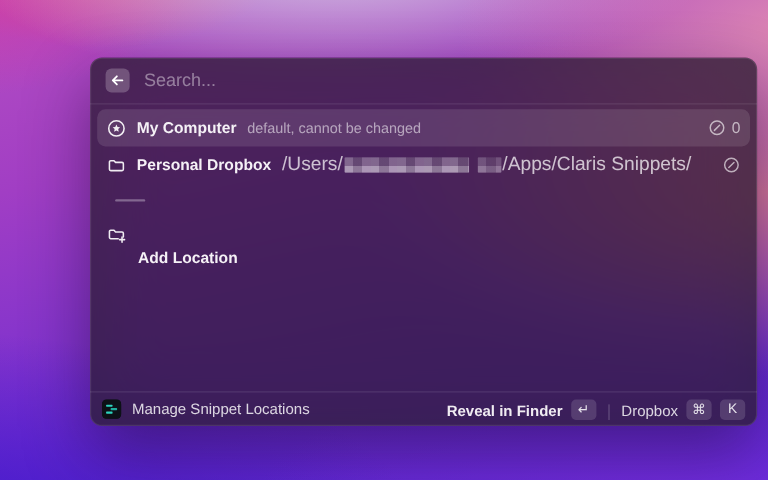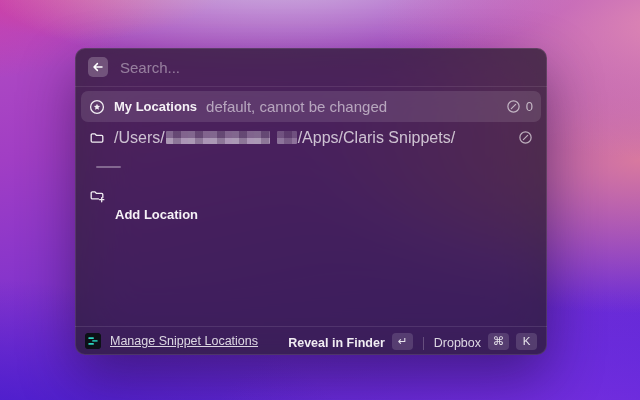--- a/index.html
+++ b/index.html
@@ -9,61 +9,61 @@
     background:
       radial-gradient(95% 65% at 90% 112%, #7b2fe0 0%, rgba(123,47,224,0) 62%),
       radial-gradient(120% 85% at -12% 118%, #3c16c8 0%, rgba(60,22,200,0) 58%),
       radial-gradient(75% 55% at 106% 6%, #e08ab2 0%, rgba(224,138,178,0) 62%),
       radial-gradient(95% 70% at 100% 40%, #d8799f 0%, rgba(216,121,159,0) 55%),
       radial-gradient(70% 42% at 44% -12%, #d4d0e6 0%, rgba(212,208,230,0) 72%),
       radial-gradient(55% 45% at -6% -6%, #cf3ba6 0%, rgba(207,59,166,0) 58%),
       radial-gradient(40% 30% at 13% -8%, #e0557c 0%, rgba(224,85,124,0) 60%),
       linear-gradient(168deg, #b44ec2 0%, #a13ec4 30%, #8434cc 55%, #6b2bd6 78%, #5526d8 100%);}
   
-  .window{position:absolute;left:75px;top:48px;width:472px;height:307px;
+  .window{position:absolute;left:75px;top:48px;width:556px;height:307px;
     border-radius:10px;display:flex;flex-direction:column;
     background:rgba(41,30,48,.78);
     -webkit-backdrop-filter:blur(28px) saturate(150%);backdrop-filter:blur(28px) saturate(150%);
     box-shadow:0 0 0 1px rgba(255,255,255,.10) inset, 0 22px 55px rgba(20,5,40,.45);
     color:#f2eef4;}
   
   .searchbar{display:flex;align-items:center;gap:12px;height:38px;padding:0 13px;
     border-bottom:1px solid rgba(255,255,255,.09);flex:0 0 auto;}
   .backbtn{width:20px;height:20px;border-radius:5px;background:rgba(255,255,255,.22);
     display:flex;align-items:center;justify-content:center;border:none;padding:0;cursor:default;flex:0 0 auto;}
   .search-input{flex:1;background:transparent;border:none;outline:none;
     font:15px "Liberation Sans","DejaVu Sans",sans-serif;color:#f2eef4;padding:0;}
   .search-input::placeholder{color:rgba(255,255,255,.42);}
   
   .list{flex:1 1 auto;padding:4px 6px 0;display:flex;flex-direction:column;overflow:hidden;}
   .row{display:flex;align-items:center;gap:9px;height:31px;padding:0 8px;border-radius:7px;flex:0 0 auto;}
   .row.selected{background:rgba(255,255,255,.11);}
   .row .ricon{display:flex;align-items:center;flex:0 0 auto;color:rgba(255,255,255,.92);}
   .rtitle{font-size:13px;font-weight:700;color:#f5f1f6;white-space:nowrap;}
-  .rsub{font-size:15px;color:rgba(255,255,255,.55);white-space:nowrap;}
+  .rsub{font-size:12px;color:rgba(255,255,255,.55);white-space:nowrap;}
   .rpath{font-size:16px;color:rgba(255,255,255,.72);white-space:nowrap;display:flex;align-items:center;}
   .accessory{margin-left:auto;display:flex;align-items:center;gap:5px;color:rgba(255,255,255,.6);}
   .count{font-size:13px;color:rgba(255,255,255,.62);}
   .section-divider{width:25px;height:2px;border-radius:1px;background:rgba(255,255,255,.32);
     margin:13px 0 13px 15px;flex:0 0 auto;}
   .row.add .rtitle{font-weight:600;margin-top:35px;}
   
   .mosaic{display:inline-block;height:13px;border-radius:1px;margin:0 1px;vertical-align:middle;
     background-color:rgba(190,168,198,.30);
     background-image:
       repeating-linear-gradient(0deg, rgba(255,255,255,.28) 0 6px, rgba(110,84,122,.35) 6px 13px),
       repeating-linear-gradient(90deg, rgba(255,255,255,.22) 0 7px, rgba(70,48,82,.28) 7px 15px, rgba(210,190,218,.30) 15px 22px);}
   .mosaic.m1{width:104px;}
   .mosaic.m2{width:20px;opacity:.7;margin-left:6px;}
   
   .footer{flex:0 0 auto;height:28px;border-top:1px solid rgba(255,255,255,.10);
     display:flex;align-items:center;padding:0 10px;font-size:12.5px;}
   .appicon{width:16px;height:16px;border-radius:4px;background:#0d1117;
     display:flex;align-items:center;justify-content:center;flex:0 0 auto;}
-  .footer-label{margin-left:9px;color:rgba(255,255,255,.82);text-decoration:underline;}
+  .footer-label{margin-left:9px;color:rgba(255,255,255,.82);}
   .footer-right{margin-left:auto;display:flex;align-items:flex-end;gap:7px;}
   .primary-label{font-weight:700;color:#f0ecf2;}
   .secondary-label{color:rgba(255,255,255,.82);}
   .keycap{min-width:13px;height:17px;padding:0 4px;border-radius:4px;background:rgba(255,255,255,.14);
     display:flex;align-items:center;justify-content:center;font-size:11.5px;color:rgba(255,255,255,.85);}
   .vdiv{width:1px;height:13px;background:rgba(255,255,255,.22);margin:0 3px;}
   svg{display:block;}
 </style>
 </head>
 <body>
@@ -85,39 +85,40 @@
 
   <div class="list">
 
     <div class="row selected">
       <span class="ricon">
         <svg width="16" height="16" viewBox="0 0 16 16" fill="none">
           <circle cx="8" cy="8" r="6.4" stroke="rgba(255,255,255,.92)" stroke-width="1.3"></circle>
           <path d="M8 4.7 L8.95 6.75 L11.1 7 L9.5 8.55 L9.9 10.75 L8 9.65 L6.1 10.75 L6.5 8.55 L4.9 7 L7.05 6.75 Z" fill="rgba(255,255,255,.92)"></path>
         </svg>
       </span>
-      <span class="rtitle">My Locations</span>
+      <span class="rtitle">My Computer</span>
       <span class="rsub">default, cannot be changed</span>
       <span class="accessory">
         <span>
           <svg width="15" height="15" viewBox="0 0 16 16" fill="none" stroke="rgba(255,255,255,.62)" stroke-width="1.3" stroke-linecap="round">
             <circle cx="8" cy="8" r="6"></circle>
               <path d="M5.7 10.3 L10.3 5.7"></path>
           </svg>
         </span>
         <span class="count">0</span>
       </span>
     </div>
 
     <div class="row">
       <span class="ricon">
         <svg width="16" height="16" viewBox="0 0 16 16" fill="none" stroke="rgba(255,255,255,.92)" stroke-width="1.3" stroke-linejoin="round">
           <path d="M2.2 5 a1.1 1.1 0 0 1 1.1 -1.1 H6 l1.3 1.4 h5.4 a1.1 1.1 0 0 1 1.1 1.1 v4.7 a1.1 1.1 0 0 1 -1.1 1.1 H3.3 a1.1 1.1 0 0 1 -1.1 -1.1 Z"></path>
         </svg>
       </span>
+      <span class="rtitle">Personal Dropbox</span>
       <span class="rpath">
           <span>/Users/</span>
           <span class="mosaic m1"></span>
           <span class="mosaic m2"></span>
           <span>/Apps/Claris Snippets/</span>
         </span>
       <span class="accessory">
         <span>
           <svg width="15" height="15" viewBox="0 0 16 16" fill="none" stroke="rgba(255,255,255,.62)" stroke-width="1.3" stroke-linecap="round">
             <circle cx="8" cy="8" r="6"></circle>

